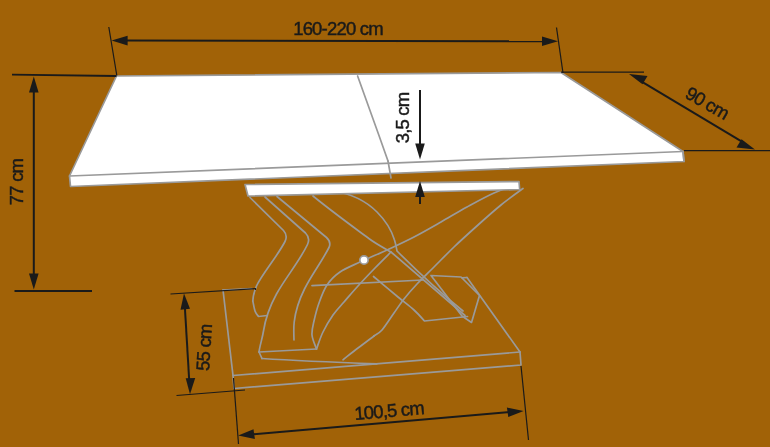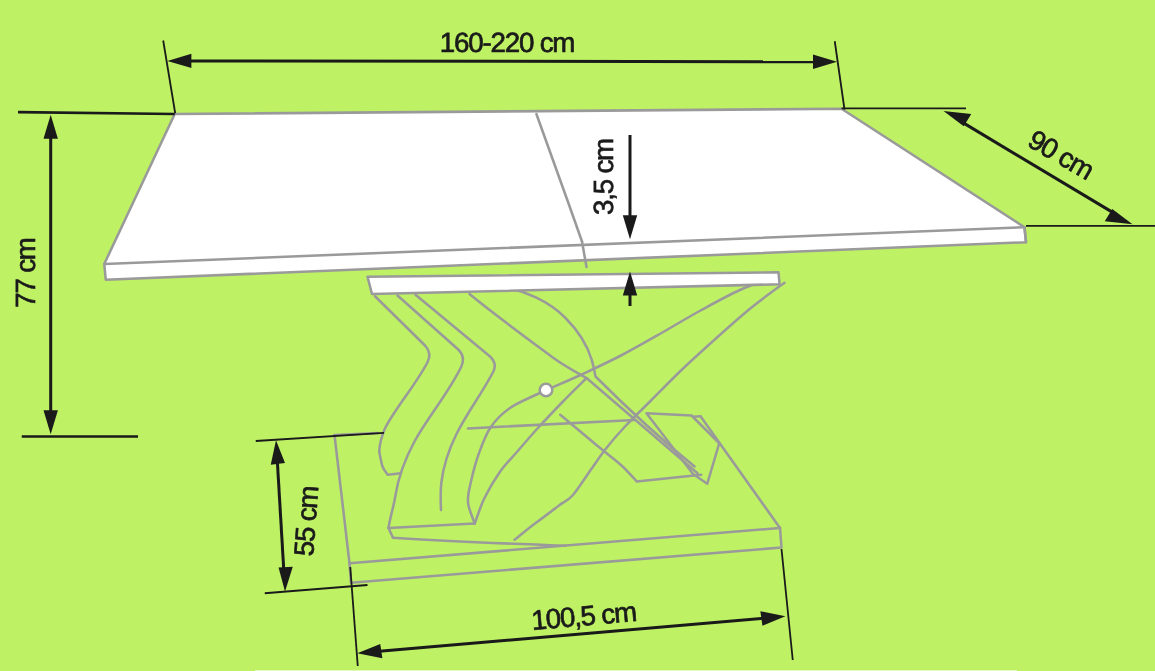--- a/index.html
+++ b/index.html
@@ -1,16 +1,16 @@
 <!DOCTYPE html>
 <html><head>
 <meta charset="utf-8">
 <style>
   html,body{margin:0;padding:0;background:#fff;}
-  .wrap{width:770px;height:447px;position:relative;overflow:hidden;background:#bef264;}
+  .wrap{width:770px;height:447px;position:relative;overflow:hidden;background:#a16207;}
   text{font-family:"Liberation Sans",sans-serif;fill:#1a1a1a;}
 </style>
 </head>
 <body>
 <div class="wrap">
 <svg width="770" height="447" viewBox="0 0 770 447">
   <g stroke="#9a9a9a" stroke-width="1.7" fill="none" stroke-linejoin="round" stroke-linecap="round">
 
     <path d="M223,290 L252,288.7 M312,285.6 L423,280 M462,277.8 L467,277.5"></path>
     <path d="M467,277.5 L520,352"></path>

